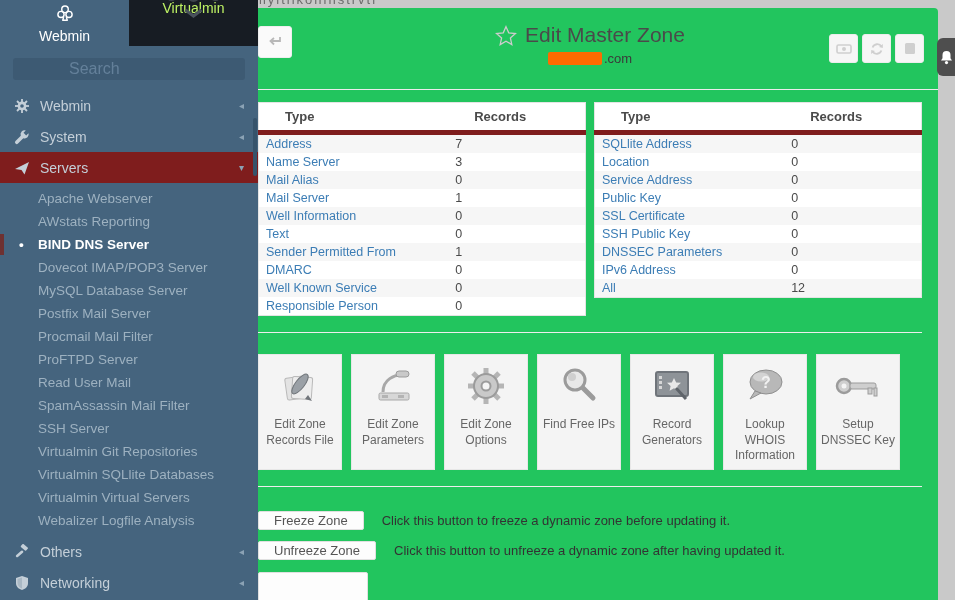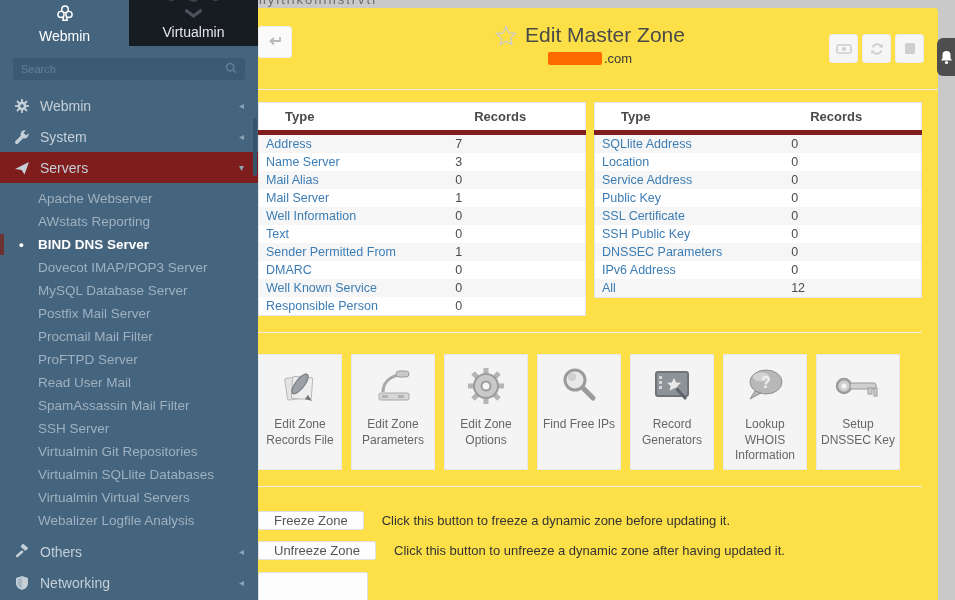--- a/index.html
+++ b/index.html
@@ -8,27 +8,27 @@
   .page { position:absolute; inset:0; width:955px; height:600px; background:#c9c9c9; }
 
   
   .sidebar { position:absolute; left:0; top:0; width:258px; height:600px;
              background:#45647e; overflow:hidden; z-index:3; }
   .tabs { display:flex; height:46px; }
   .tab { flex:1; display:flex; flex-direction:column; align-items:center; justify-content:flex-start; cursor:pointer; }
   .tab-webmin { background:#45647e; padding-top:3px; width:110px; }
   .tab-webmin .tab-label { color:#ffffff; font-size:14px; font-weight:500; margin-top:1px; }
   .tab-virtualmin { background:#171c23; position:relative; }
-  .tab-virtualmin .tab-label { color:#e5e5e5; font-size:14px; margin-top:24px; }
+  .tab-virtualmin .tab-label { color:#bef264; font-size:14px; }
   .vm-deco { position:absolute; top:-4px; left:0; width:100%; height:26px; }
 
   .search-wrap { margin:12px 13px 10px 13px; height:22px; background:#3d5a73;
                  border-radius:3px; display:flex; align-items:center; padding:0 8px; }
   .search-wrap input { flex:1; background:transparent; border:none; outline:none;
-                       color:#bef264; font-size:11px; font-family:inherit; }
+                       color:#bef264; font-size:16px; font-family:inherit;margin-left:48px; }
   .search-wrap input::placeholder { color:#64809a; }
   .search-ico { color:#64809a; font-size:12px; line-height:1; }
 
   .nav { margin-top:8px; }
   .nav-section { height:31px; display:flex; align-items:center; padding:0 14px;
                  color:#c4cfd8; font-size:14px; cursor:pointer; position:relative; }
   .nav-section.active { background:#7f1d1d; }
   .nav-section .sec-ico { width:16px; height:16px; margin-right:10px; display:inline-flex; }
   .nav-section .sec-ico svg { width:100%; height:100%; }
   .chev { margin-left:auto; font-size:10px; color:#8ba2b4; }
@@ -38,21 +38,21 @@
                  font-size:13.5px; cursor:pointer; position:relative; white-space:nowrap; }
   .subnav-item.active { color:#ffffff; font-weight:bold; }
   .subnav-item.active::before { content:"•"; position:absolute; left:19px; color:#ffffff; }
   .subnav-item.active::after { content:""; position:absolute; left:0; top:1px; width:4px; height:21px; background:#6e3131; }
 
   .side-scroll-thumb { position:absolute; right:1px; top:118px; width:4px; height:58px;
                        background:#36536b; border-radius:2px; z-index:4; }
 
   
   .main { position:absolute; left:242px; top:8px; width:696px; height:592px;
-          background:#fde047; border-radius:4px 4px 0 0; overflow:hidden; z-index:2; }
+          background:#22c55e; border-radius:4px 4px 0 0; overflow:hidden; z-index:2; }
 
   .top-smudge { position:absolute; left:255px; top:0; width:330px; height:7px; overflow:hidden; z-index:1; }
   .top-smudge span { display:block; margin-top:-8px; color:rgba(55,55,55,.65); font-size:13px;
                      letter-spacing:2px; filter:blur(.6px); white-space:nowrap; }
 
   .panel-header { position:relative; height:82px; border-bottom:1px solid #ececec; }
   .back-btn { position:absolute; left:16px; top:18px; width:34px; height:32px;
               border:1px solid #eeeeee; border-radius:3px; background:#fafafa;
               display:flex; align-items:center; justify-content:center; cursor:pointer; }
   .hdr-title { padding-top:15px; text-align:center; color:#4a4a4a; font-size:21px;

